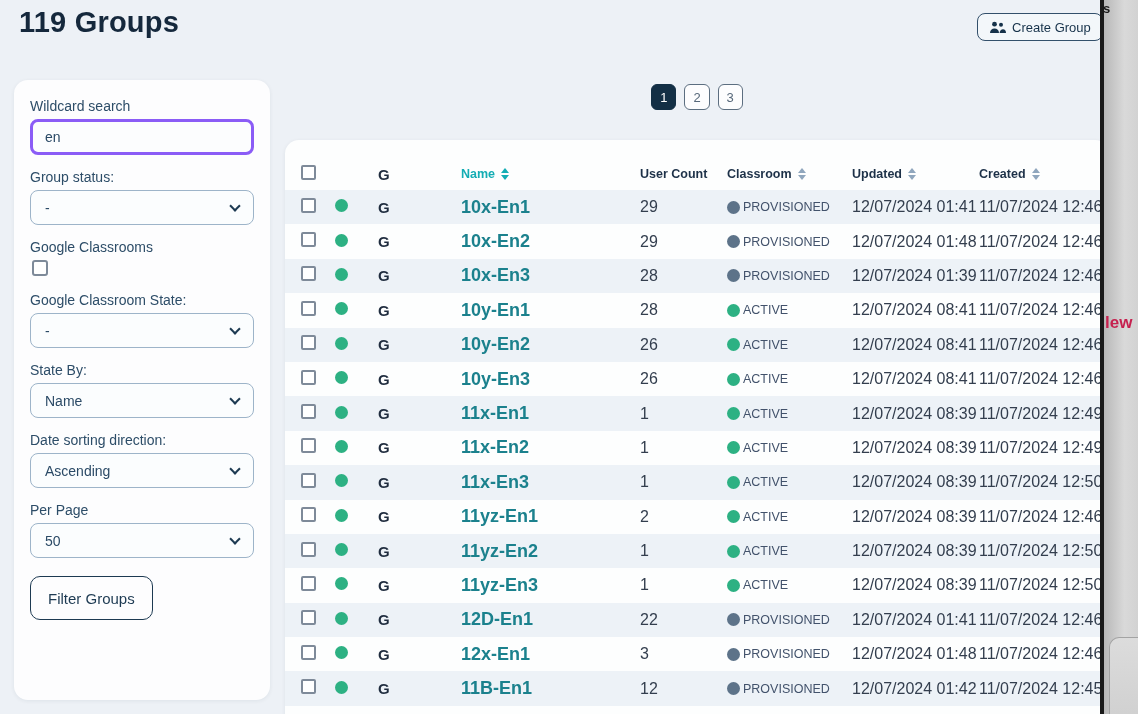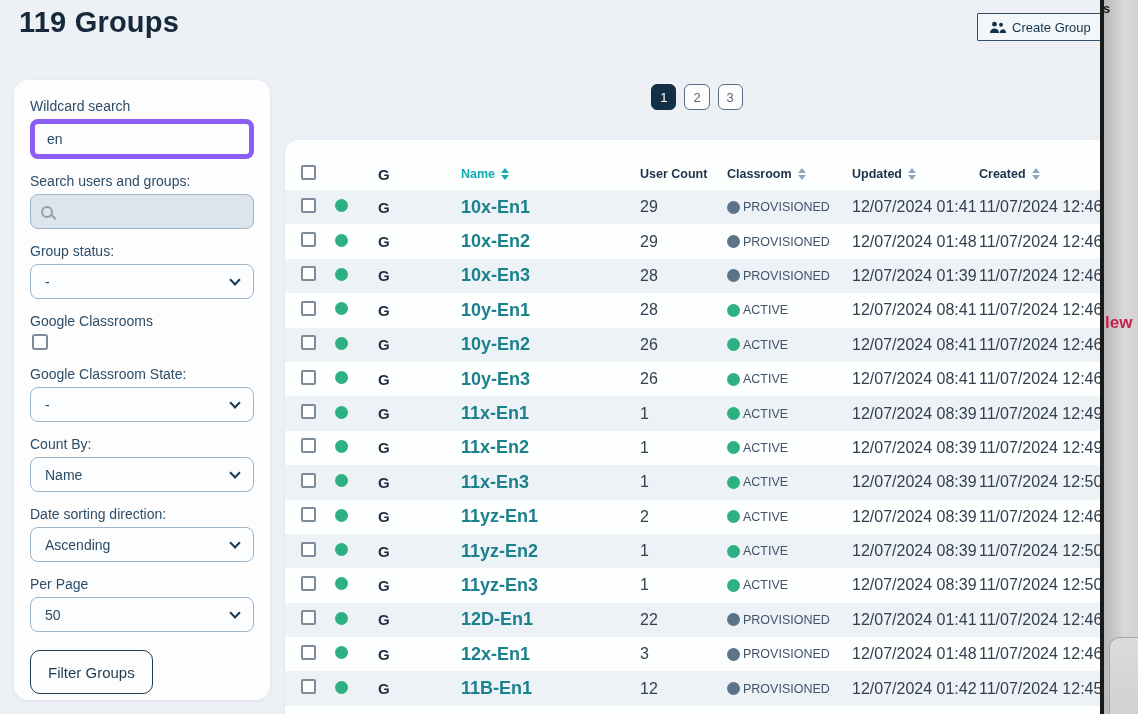--- a/index.html
+++ b/index.html
@@ -10,35 +10,35 @@
     position:relative;
     color:#16283c;
   }
   .main { position:absolute; left:0; top:0; width:1100px; height:714px;margin-left:9px; }
 
   
   .page-title { position:absolute; left:10px; top:6px; font-size:29px; font-weight:700; color:#15283c; letter-spacing:.2px; }
   .create-btn {
     position:absolute; left:968px; top:13px; height:28px;
     display:flex; align-items:center; gap:6px; padding:0 11px;
-    border:1px solid #33506b; border-radius:1px; background:#f3f7fa;
+    border:1px solid #33506b; border-radius:8px; background:#f3f7fa;
     color:#16324a; font-size:13px; font-family:inherit; cursor:pointer;
   }
   .create-btn svg { display:block; }
 
   
   .sidebar {
     position:absolute; left:5px; top:80px; width:256px; height:620px;
     background:#fdfdfe; border-radius:14px; padding:18px 16px;
     box-shadow:0 1px 4px rgba(20,40,60,.07);
   }
   .field { margin-bottom:14px; }
   .field .lbl { display:block; font-size:14px; color:#2d4d68; margin-bottom:5px; }
   .tinput {
-    width:100%; height:35px; border:5px solid #8b5cf6; border-radius:8px;
+    width:100%; height:35px; border:3px solid #8b5cf6; border-radius:8px;
     background:#fcfdfe; padding:15px 12px; font-size:14px; color:#2b4a66;
     font-family:inherit; outline:none;
   }
   .search-wrap {
     width:100%; height:35px; border:1px solid #9db4c9; border-radius:8px;
     background:#dde5ec; display:flex; align-items:center; padding:0 10px; gap:8px;
   }
   .search-wrap input { flex:1; border:none; background:transparent; outline:none; font-size:14px; color:#2b4a66; font-family:inherit; }
   .mag { width:12px; height:12px; border:2px solid #8aa0b5; border-radius:50%; position:relative; flex:0 0 auto; }
   .mag::after { content:""; position:absolute; width:7px; height:2px; background:#8aa0b5; transform:rotate(45deg); right:-6px; bottom:-2px; border-radius:1px; }
@@ -126,46 +126,39 @@
       </span>
     <span>Create Group</span>
   </button>
 
   <aside class="sidebar">
     <div class="field">
       <span class="lbl">Wildcard search</span>
       <input class="tinput" type="text" value="en" style="">
     </div>
     <div class="field">
-      <span class="lbl">Search users and groups:</span>
-      <div class="search-wrap">
-        <span class="mag"></span>
-        <input type="text" value="" style="">
-      </div>
-    </div>
-    <div class="field">
       <span class="lbl">Group status:</span>
       <div class="select">
         <span>-</span>
         <span class="chev"></span>
       </div>
     </div>
     <div class="field" style="margin-bottom:10px;">
       <span class="lbl" style="margin-bottom:2px;">Google Classrooms</span>
       <span class="cbox"></span>
     </div>
     <div class="field">
       <span class="lbl">Google Classroom State:</span>
       <div class="select">
         <span>-</span>
         <span class="chev"></span>
       </div>
     </div>
     <div class="field">
-      <span class="lbl">Count By:</span>
+      <span class="lbl">State By:</span>
       <div class="select">
         <span>Name</span>
         <span class="chev"></span>
       </div>
     </div>
     <div class="field">
       <span class="lbl">Date sorting direction:</span>
       <div class="select">
         <span>Ascending</span>
         <span class="chev"></span>

